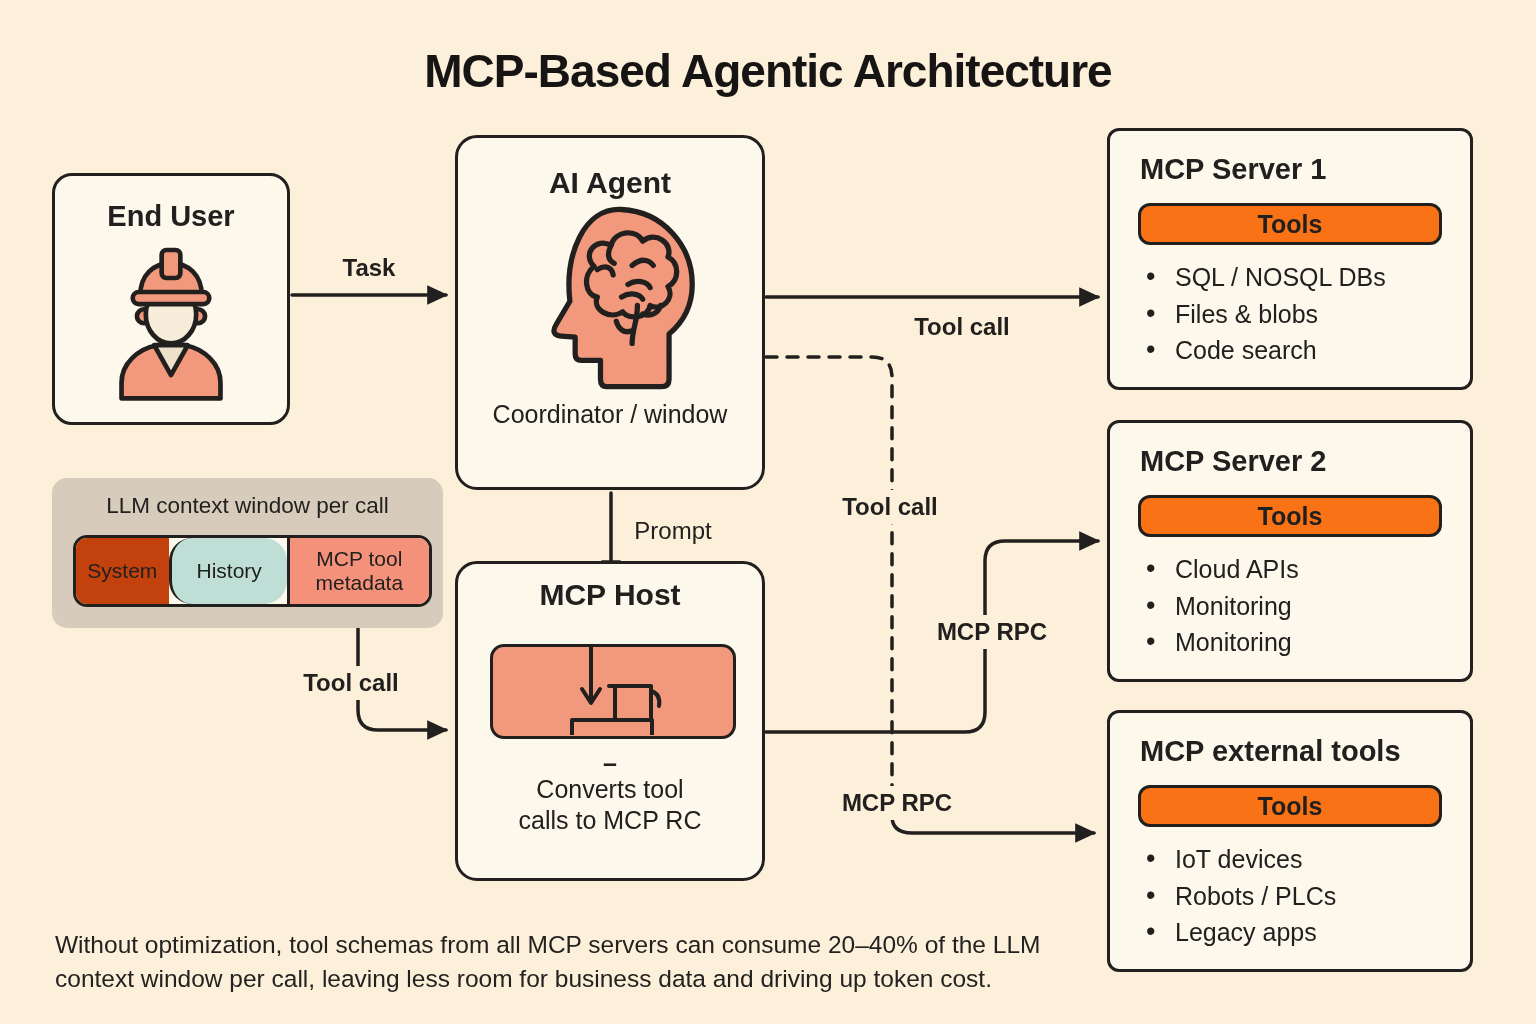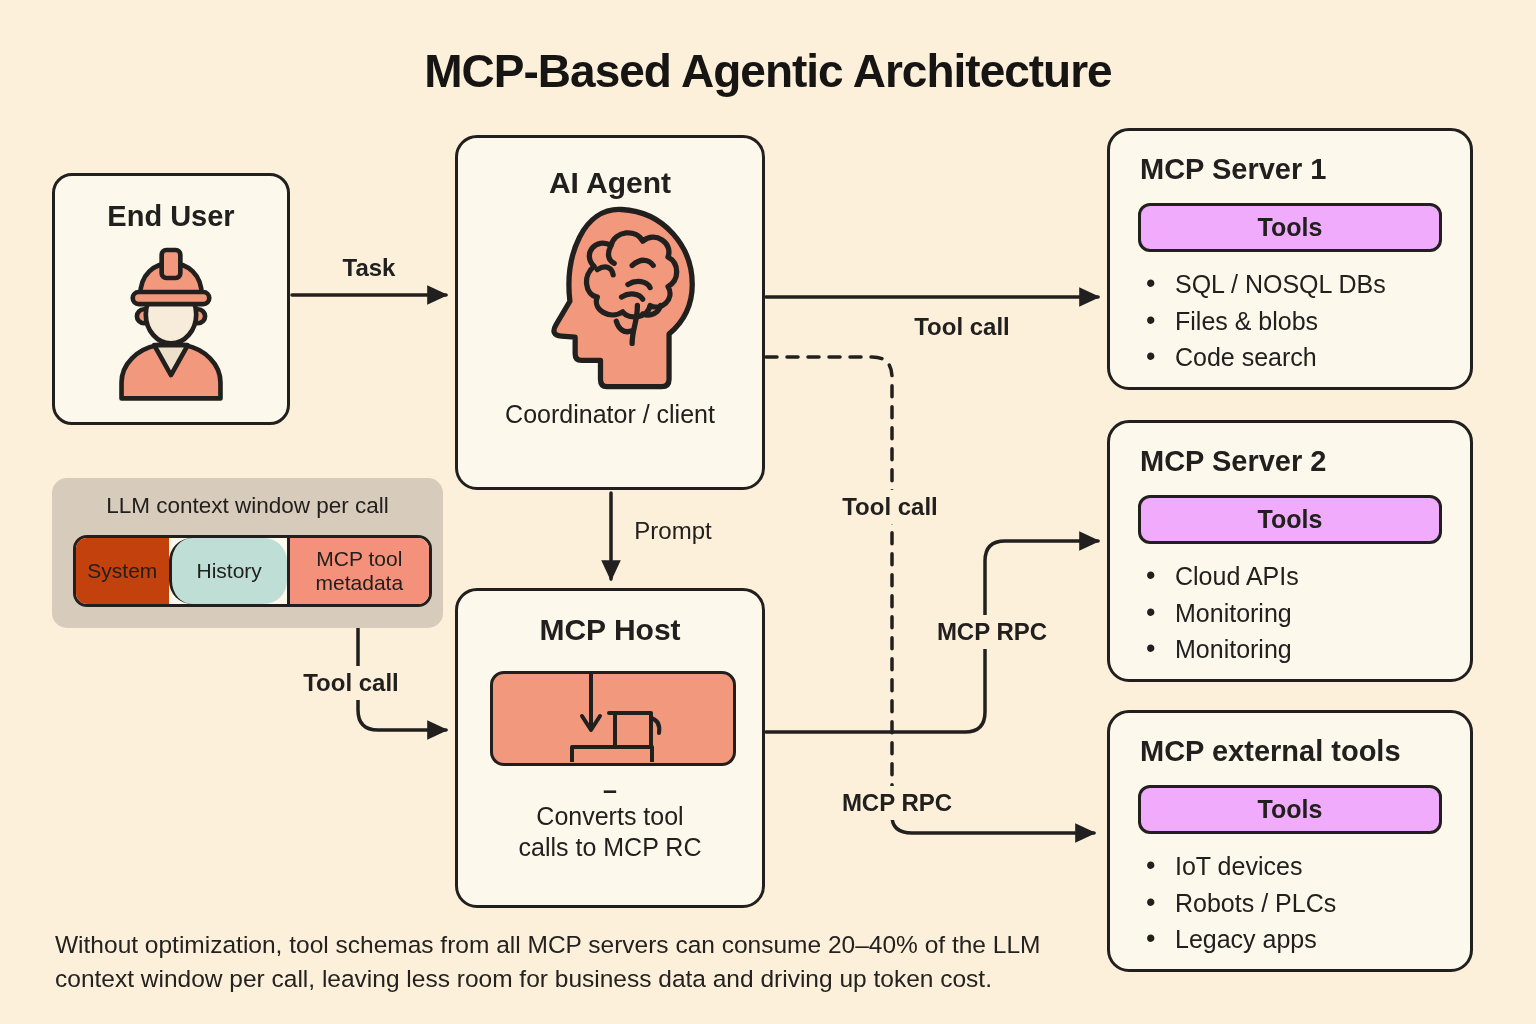--- a/index.html
+++ b/index.html
@@ -33,24 +33,24 @@
   }
   
   .end-user{left:52px;top:173px;width:238px;height:252px;text-align:center;padding-top:24px;}
   .end-user h2{margin:0;font-size:29px;font-weight:700;}
   .end-user svg{margin-top:6px;}
   
   .ai-agent{left:455px;top:135px;width:310px;height:355px;text-align:center;padding-top:28px;border-radius:22px;}
   .ai-agent h2{margin:0;font-size:30px;font-weight:700;}
   .ai-agent .sub{font-size:25px;margin-top:4px;color:#22201e;}
   
-  .server{left:1107px;width:366px;height:262px;border-radius:22px;padding:20px 28px 0 28px;}
+  .server{left:1107px;width:366px;height:262px;border-radius:12px;padding:20px 28px 0 28px;}
   .server h2{margin:2px 0 17px 2px;font-size:29px;font-weight:700;}
   .tools-btn{
-    height:49px;border:3.5px solid #22201e;border-radius:12px;background:#f0abfc;
+    height:42px;border:3.5px solid #22201e;border-radius:12px;background:#f97316;
     display:flex;align-items:center;justify-content:center;
     font-size:25px;font-weight:700;color:#22201e;
   }
   .server ul{list-style:none;margin:14px 0 0 0;padding:0;}
   .server li{position:relative;font-size:25px;line-height:36.5px;padding-left:37px;}
   .server li::before{content:"•";position:absolute;left:8px;top:-1px;font-size:27px;}
   
   .context-box{
     left:52px;top:478px;width:391px;height:150px;border-radius:15px;
     background:#d7cbbb;padding-top:15px;text-align:center;
@@ -60,21 +60,21 @@
     position:absolute;left:21px;top:57px;width:359px;height:72px;
     border:3.5px solid #22201e;border-radius:14px;overflow:hidden;
     display:flex;background:#fdf8ec;
   }
   .cw-seg{display:flex;align-items:center;justify-content:center;font-size:21px;line-height:24px;padding:2px;}
   .cw-seg + .cw-seg{border-left:3.5px solid #22201e;}
   .seg-system{flex:95 0 0;background:#c2410c;}
   .seg-history{flex:119 0 0;background:#bfdfd6;border-radius:23px;}
   .seg-metadata{flex:145 0 0;background:#f4917a;}
   
-  .mcp-host{left:455px;top:588px;width:310px;height:320px;border-radius:22px;text-align:center;padding-top:22px;}
+  .mcp-host{left:455px;top:561px;width:310px;height:320px;border-radius:22px;text-align:center;padding-top:14px;}
   .mcp-host h2{margin:0;font-size:30px;font-weight:700;}
   .host-icon-panel{
     position:absolute;left:32px;top:80px;width:246px;height:95px;
     background:#f2987d;border:3.5px solid #22201e;border-radius:14px;
   }
   .host-caption{position:absolute;left:0;top:188px;width:100%;font-size:25px;line-height:31px;}
   .host-caption .dash{font-weight:700;line-height:22px;}
 </style>
 </head>
 <body>
@@ -125,21 +125,21 @@
         <path d="M88 43 C84 51 85 57 91 60"></path>
         <path d="M75 66 C83 61 89 64 90 71"></path>
         <path d="M108 62 C116 55 124 56 128 62"></path>
         <path d="M104 80 C112 75 122 77 125 83"></path>
         <path d="M98 92 C106 87 115 89 118 94"></path>
         <path d="M113 100 C113 116 108 122 108 136"></path>
         <path d="M118 108 C126 111 133 107 135 100"></path>
         <path d="M108 124 C100 127 95 122 93 115"></path>
       </g>
     </svg>
-    <div class="sub">Coordinator / client</div>
+    <div class="sub">Coordinator / window</div>
   </div>
 
   <div class="node panel server" style="top:128px;">
     <h2>MCP Server 1</h2>
     <div class="tools-btn">Tools</div>
     <ul>
       <li>SQL / NOSQL DBs</li>
       <li>Files &amp; blobs</li>
       <li>Code search</li>
     </ul>

